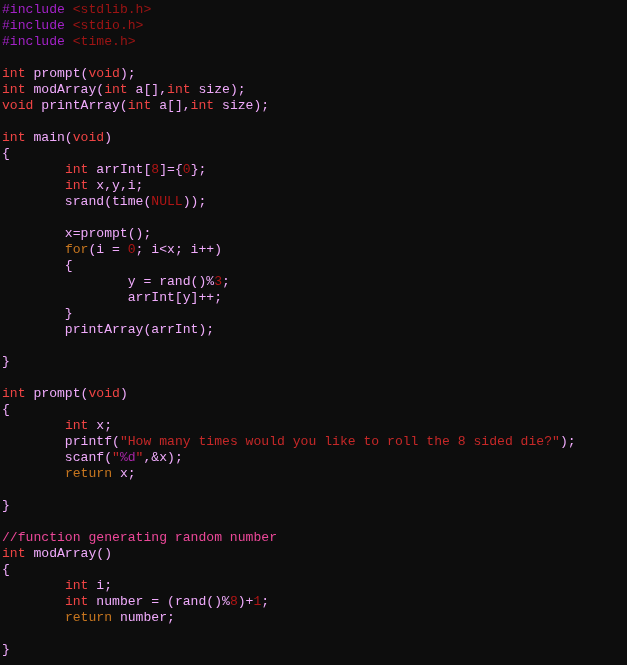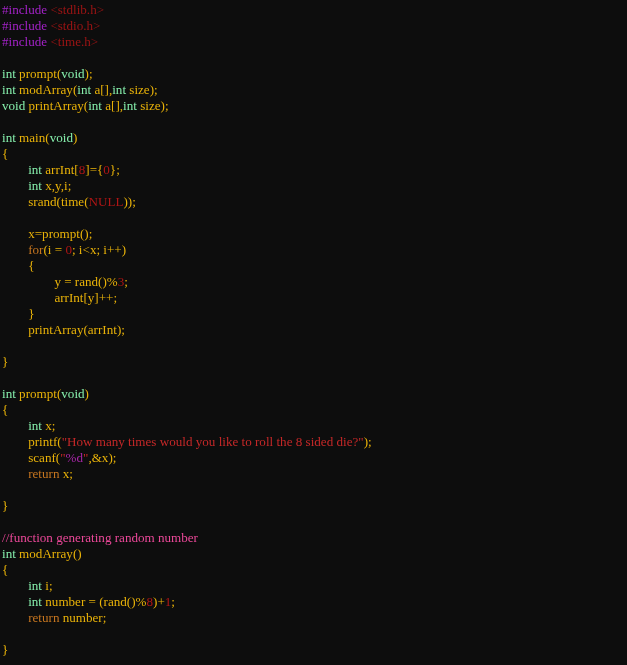--- a/index.html
+++ b/index.html
@@ -16,42 +16,42 @@
   #editor {
     width: 627px;
     height: 665px;
     background: #0d0d0d;
     padding: 0;
     box-sizing: border-box;
   }
   #code {
     margin: 0;
     padding: 2px 0 0 2px;
-    font-family: Liberation Serif, serif;
+    font-family: Liberation Mono, monospace;
     font-size: 13.1px;
     line-height: 16px;
     color: #d6cfc2;
     white-space: pre;
     letter-spacing: 0px;
     -webkit-font-smoothing: none;
   }
   .ln {
     display: block;
     height: 16px;
     white-space: pre;
   }
   
   .pre   { color: #a222c6; }
   .hdr   { color: #9e1414; }
-  .typ   { color: #86efac; }
+  .typ   { color: #ef4444; }
   .kw    { color: #c7761f; }
   .str   { color: #c62828; }
   .fmt   { color: #a626a6; }
   .num   { color: #b01515; }
   .cmt   { color: #ec4899; }
-  .pln   { color: #eab308; }
+  .pln   { color: #f0abfc; }
 </style>
 </head>
 <body>
 
 <div id="editor">
   <pre id="code"><span class="ln"><span class="pre">#include</span><span class="pln"> </span><span class="hdr">&lt;stdlib.h&gt;</span></span><span class="ln"><span class="pre">#include</span><span class="pln"> </span><span class="hdr">&lt;stdio.h&gt;</span></span><span class="ln"><span class="pre">#include</span><span class="pln"> </span><span class="hdr">&lt;time.h&gt;</span></span><span class="ln">​</span><span class="ln"><span class="typ">int</span><span class="pln"> prompt(</span><span class="typ">void</span><span class="pln">);</span></span><span class="ln"><span class="typ">int</span><span class="pln"> modArray(</span><span class="typ">int</span><span class="pln"> a[],</span><span class="typ">int</span><span class="pln"> size);</span></span><span class="ln"><span class="typ">void</span><span class="pln"> printArray(</span><span class="typ">int</span><span class="pln"> a[],</span><span class="typ">int</span><span class="pln"> size);</span></span><span class="ln">​</span><span class="ln"><span class="typ">int</span><span class="pln"> main(</span><span class="typ">void</span><span class="pln">)</span></span><span class="ln"><span class="pln">{</span></span><span class="ln"><span class="pln">        </span><span class="typ">int</span><span class="pln"> arrInt[</span><span class="num">8</span><span class="pln">]={</span><span class="num">0</span><span class="pln">};</span></span><span class="ln"><span class="pln">        </span><span class="typ">int</span><span class="pln"> x,y,i;</span></span><span class="ln"><span class="pln">        srand(time(</span><span class="num">NULL</span><span class="pln">));</span></span><span class="ln">​</span><span class="ln"><span class="pln">        x=prompt();</span></span><span class="ln"><span class="pln">        </span><span class="kw">for</span><span class="pln">(i = </span><span class="num">0</span><span class="pln">; i&lt;x; i++)</span></span><span class="ln"><span class="pln">        {</span></span><span class="ln"><span class="pln">                y = rand()%</span><span class="num">3</span><span class="pln">;</span></span><span class="ln"><span class="pln">                arrInt[y]++;</span></span><span class="ln"><span class="pln">        }</span></span><span class="ln"><span class="pln">        printArray(arrInt);</span></span><span class="ln">​</span><span class="ln"><span class="pln">}</span></span><span class="ln">​</span><span class="ln"><span class="typ">int</span><span class="pln"> prompt(</span><span class="typ">void</span><span class="pln">)</span></span><span class="ln"><span class="pln">{</span></span><span class="ln"><span class="pln">        </span><span class="typ">int</span><span class="pln"> x;</span></span><span class="ln"><span class="pln">        printf(</span><span class="str">"How many times would you like to roll the 8 sided die?"</span><span class="pln">);</span></span><span class="ln"><span class="pln">        scanf(</span><span class="str">"</span><span class="fmt">%d</span><span class="str">"</span><span class="pln">,&amp;x);</span></span><span class="ln"><span class="pln">        </span><span class="kw">return</span><span class="pln"> x;</span></span><span class="ln">​</span><span class="ln"><span class="pln">}</span></span><span class="ln">​</span><span class="ln"><span class="cmt">//function generating random number</span></span><span class="ln"><span class="typ">int</span><span class="pln"> modArray()</span></span><span class="ln"><span class="pln">{</span></span><span class="ln"><span class="pln">        </span><span class="typ">int</span><span class="pln"> i;</span></span><span class="ln"><span class="pln">        </span><span class="typ">int</span><span class="pln"> number = (rand()%</span><span class="num">8</span><span class="pln">)+</span><span class="num">1</span><span class="pln">;</span></span><span class="ln"><span class="pln">        </span><span class="kw">return</span><span class="pln"> number;</span></span><span class="ln">​</span><span class="ln"><span class="pln">}</span></span></pre>
 </div>
 
 </body></html>

